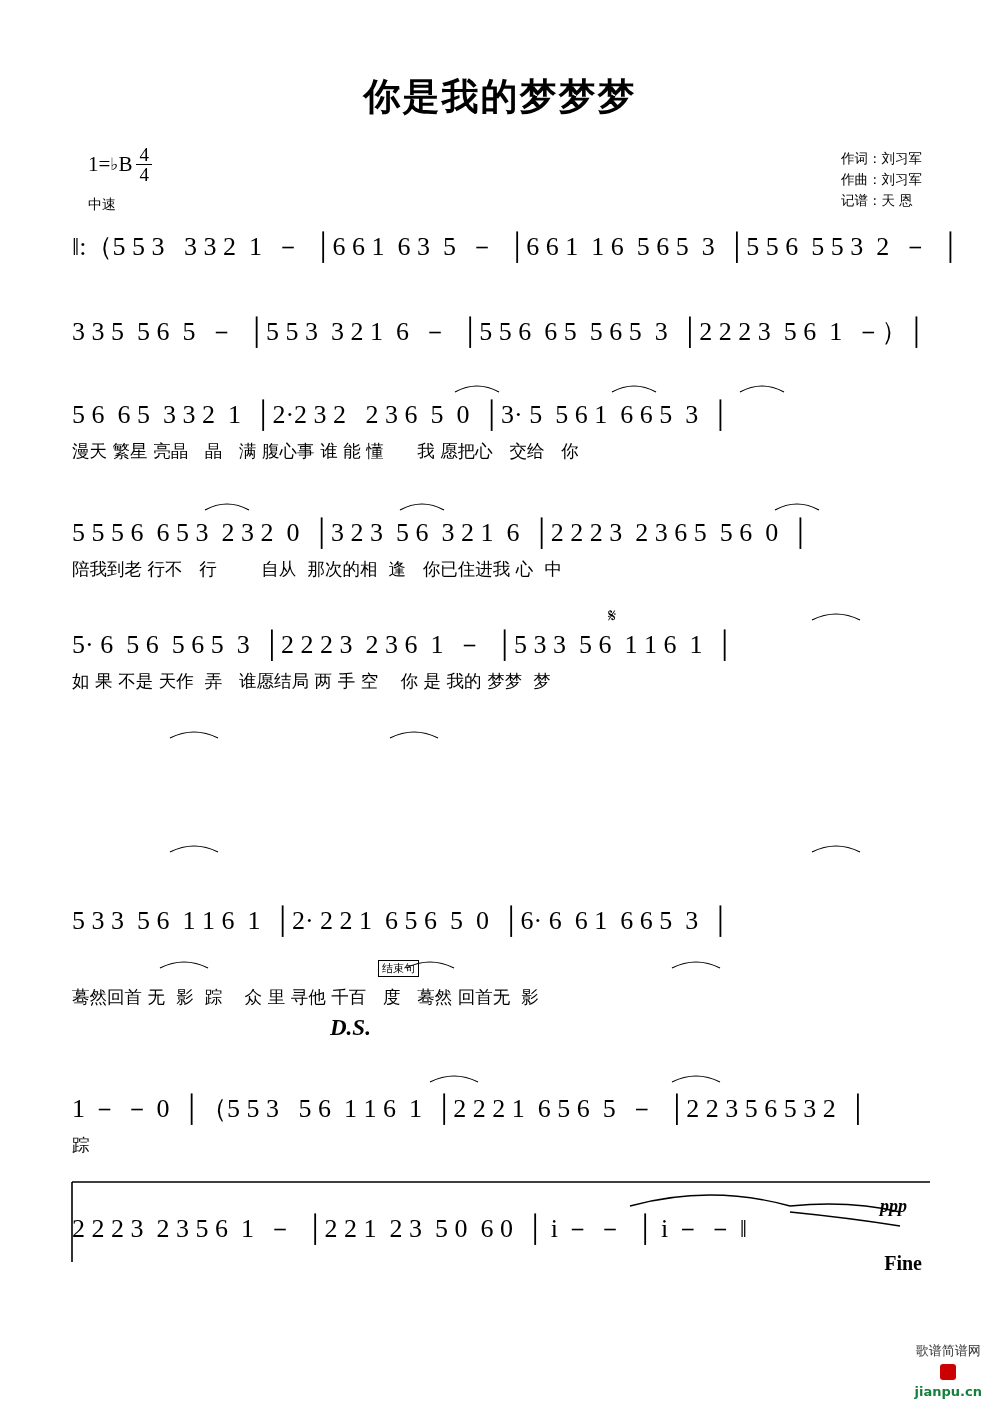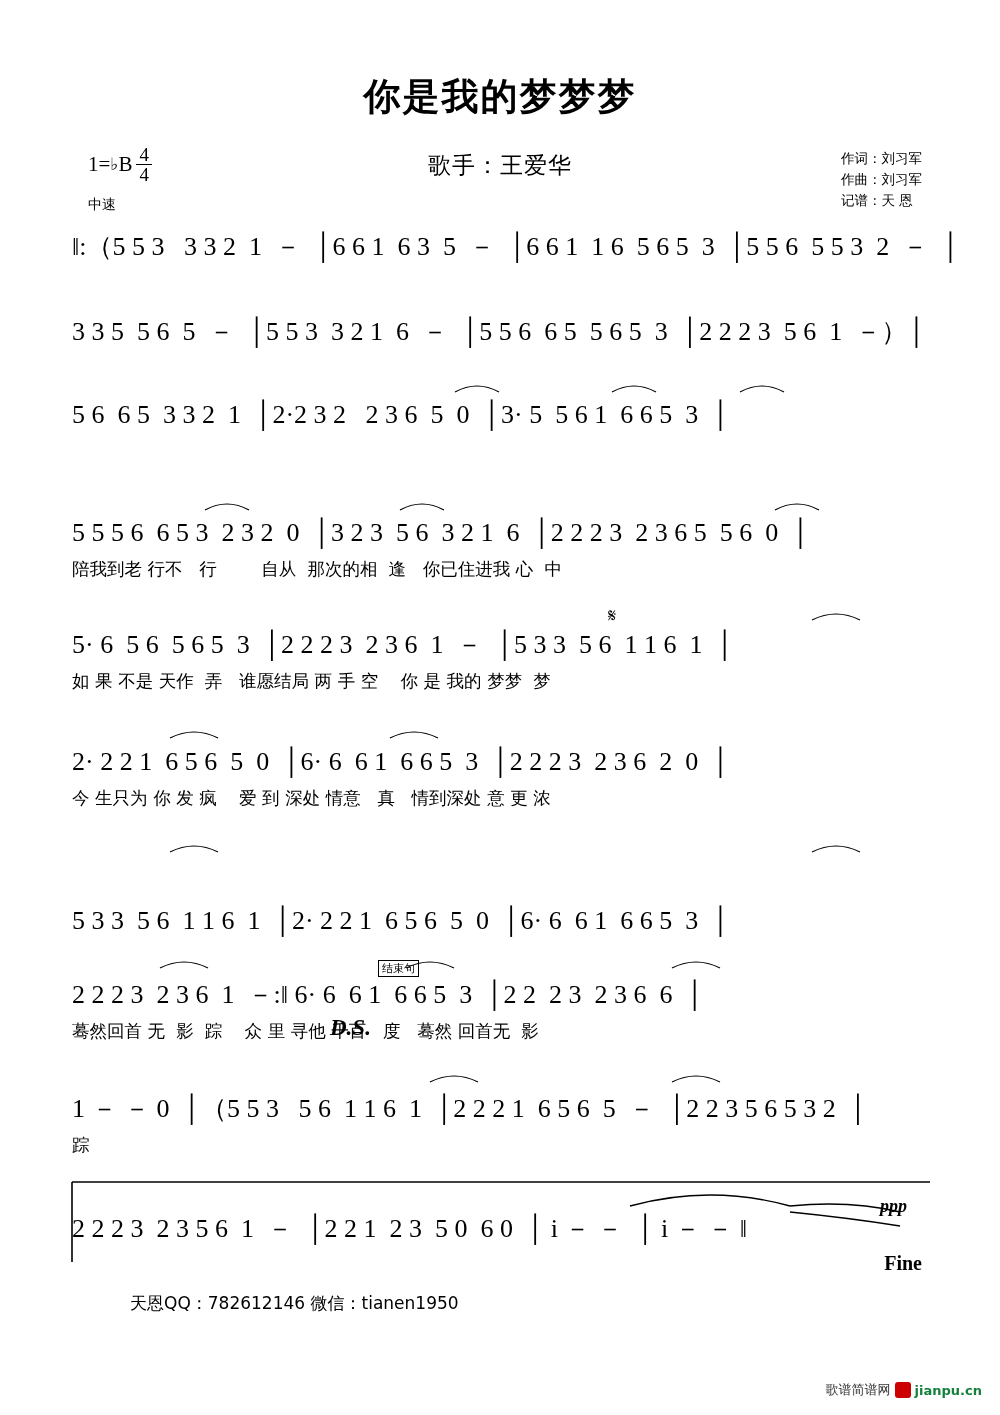--- a/index.html
+++ b/index.html
@@ -89,38 +89,37 @@
   }
   .contact{
     position:absolute;left:130px;top:1292px;
     font-family:"DejaVu Sans", sans-serif;
     font-size:17px;
   }
   .footer-right{
     position:absolute;right:18px;bottom:16px;
     font-family:"DejaVu Sans", sans-serif;
     font-size:13px;color:#333;
-    display:flex;align-items:center;gap:4px;
+    display:flex;align-items:center;gap:4px;flex-direction:column;
   }
   .footer-right .jp{color:#15803d; font-weight:bold;}
   .footer-mark{
     width:16px;height:16px;border-radius:3px;background:#c00;
     display:inline-block;
   }
   
   svg.overlay{position:absolute;left:0;top:0;width:1000px;height:1415px;pointer-events:none;}
 </style>
 </head>
 <body>
 
 <div class="sheet">
 
   <div class="title">你是我的梦梦梦</div>
 
-  <div class="singer">歌手：王爱华</div>
 
   <div class="keysig">
     <span>1=</span>
       <span class="flat">♭</span>
       <span>B</span>
     <span class="frac">
       <span class="num">4</span>
       <span class="den">4</span>
     </span>
   </div>
@@ -136,65 +135,60 @@
   <div class="row" style="top:230px">
     <div class="notes">‖:（5 5 3   3 3 2  1  －  │6 6 1  6 3  5  －  │6 6 1  1 6  5 6 5  3  │5 5 6  5 5 3  2  －  │</div>
   </div>
 
   <div class="row" style="top:315px">
     <div class="notes">3 3 5  5 6  5  －  │5 5 3  3 2 1  6  －  │5 5 6  6 5  5 6 5  3  │2 2 2 3  5 6  1  －）│</div>
   </div>
 
   <div class="row" style="top:398px">
     <div class="notes">5 6  6 5  3 3 2  1  │2·2 3 2   2 3 6  5  0  │3· 5  5 6 1  6 6 5  3  │</div>
+    <div class="lyric">漫天 繁星 亮晶   晶   满 腹心事 谁 能 懂      我 愿把心   交给   你</div>
   </div>
 
   <div class="row" style="top:516px">
     <div class="notes">5 5 5 6  6 5 3  2 3 2  0  │3 2 3  5 6  3 2 1  6  │2 2 2 3  2 3 6 5  5 6  0  │</div>
     <div class="lyric">陪我到老 行不   行        自从  那次的相  逢   你已住进我 心  中</div>
   </div>
 
   <div class="row" style="top:628px">
     <div class="notes">5· 6  5 6  5 6 5  3  │2 2 2 3  2 3 6  1  －  │5 3 3  5 6  1 1 6  1  │</div>
     <div class="lyric">如 果 不是 天作  弄   谁愿结局 两 手 空    你 是 我的 梦梦  梦</div>
   </div>
   <div style="position:absolute;left:608px;top:604px;" class="segno">𝄋</div>
 
-  <div class="row" style="top:745px">
-    <div class="notes">2· 2 2 1  6 5 6  5  0  │6· 6  6 1  6 6 5  3  │2 2 2 3  2 3 6  2  0  │</div>
-    <div class="lyric">今 生只为 你 发 疯    爱 到 深处 情意   真   情到深处 意 更 浓</div>
-  </div>
 
   <div class="row" style="top:904px">
     <div class="notes">5 3 3  5 6  1 1 6  1  │2· 2 2 1  6 5 6  5  0  │6· 6  6 1  6 6 5  3  │</div>
   </div>
 
   <div style="position:absolute;left:362px;top:958px;padding-left:16px;">
     <span class="boxlab">结束句</span>
   </div>
 
   <div class="row" style="top:978px">
-    <div class="notes">2 2 2 3  2 3 6  1  －:‖ 6· 6  6 1  6 6 5  3  │2 2  2 3  2 3 6  6  │</div>
     <div class="lyric">蓦然回首 无  影  踪    众 里 寻他 千百   度   蓦然 回首无  影</div>
   </div>
   <div style="position:absolute;left:330px;top:1015px;" class="dsmark">D.S.</div>
 
   <div class="row" style="top:1092px">
     <div class="notes">1 － － 0  │（5 5 3   5 6  1 1 6  1  │2 2 2 1  6 5 6  5  －  │2 2 3 5 6 5 3 2  │</div>
     <div class="lyric">踪</div>
   </div>
 
   <div class="row" style="top:1212px">
     <div class="notes">2 2 2 3  2 3 5 6  1  －  │2 2 1  2 3  5 0  6 0  │ i － －  │ i － － ‖</div>
   </div>
   <div style="position:absolute;left:880px;top:1196px;" class="ppp">ppp</div>
 
   <div class="fine">Fine</div>
 
-  <div class="contact">天恩QQ：782612146  微信：tianen1950</div>
 
   <div class="footer-right">
     <span>歌谱简谱网</span>
     <span class="footer-mark"></span>
     <span class="jp">jianpu.cn</span>
   </div>
 
   <svg class="overlay">
 
     <line x1="72" y1="1182" x2="930" y2="1182" stroke="#000" stroke-width="1.6"></line>

